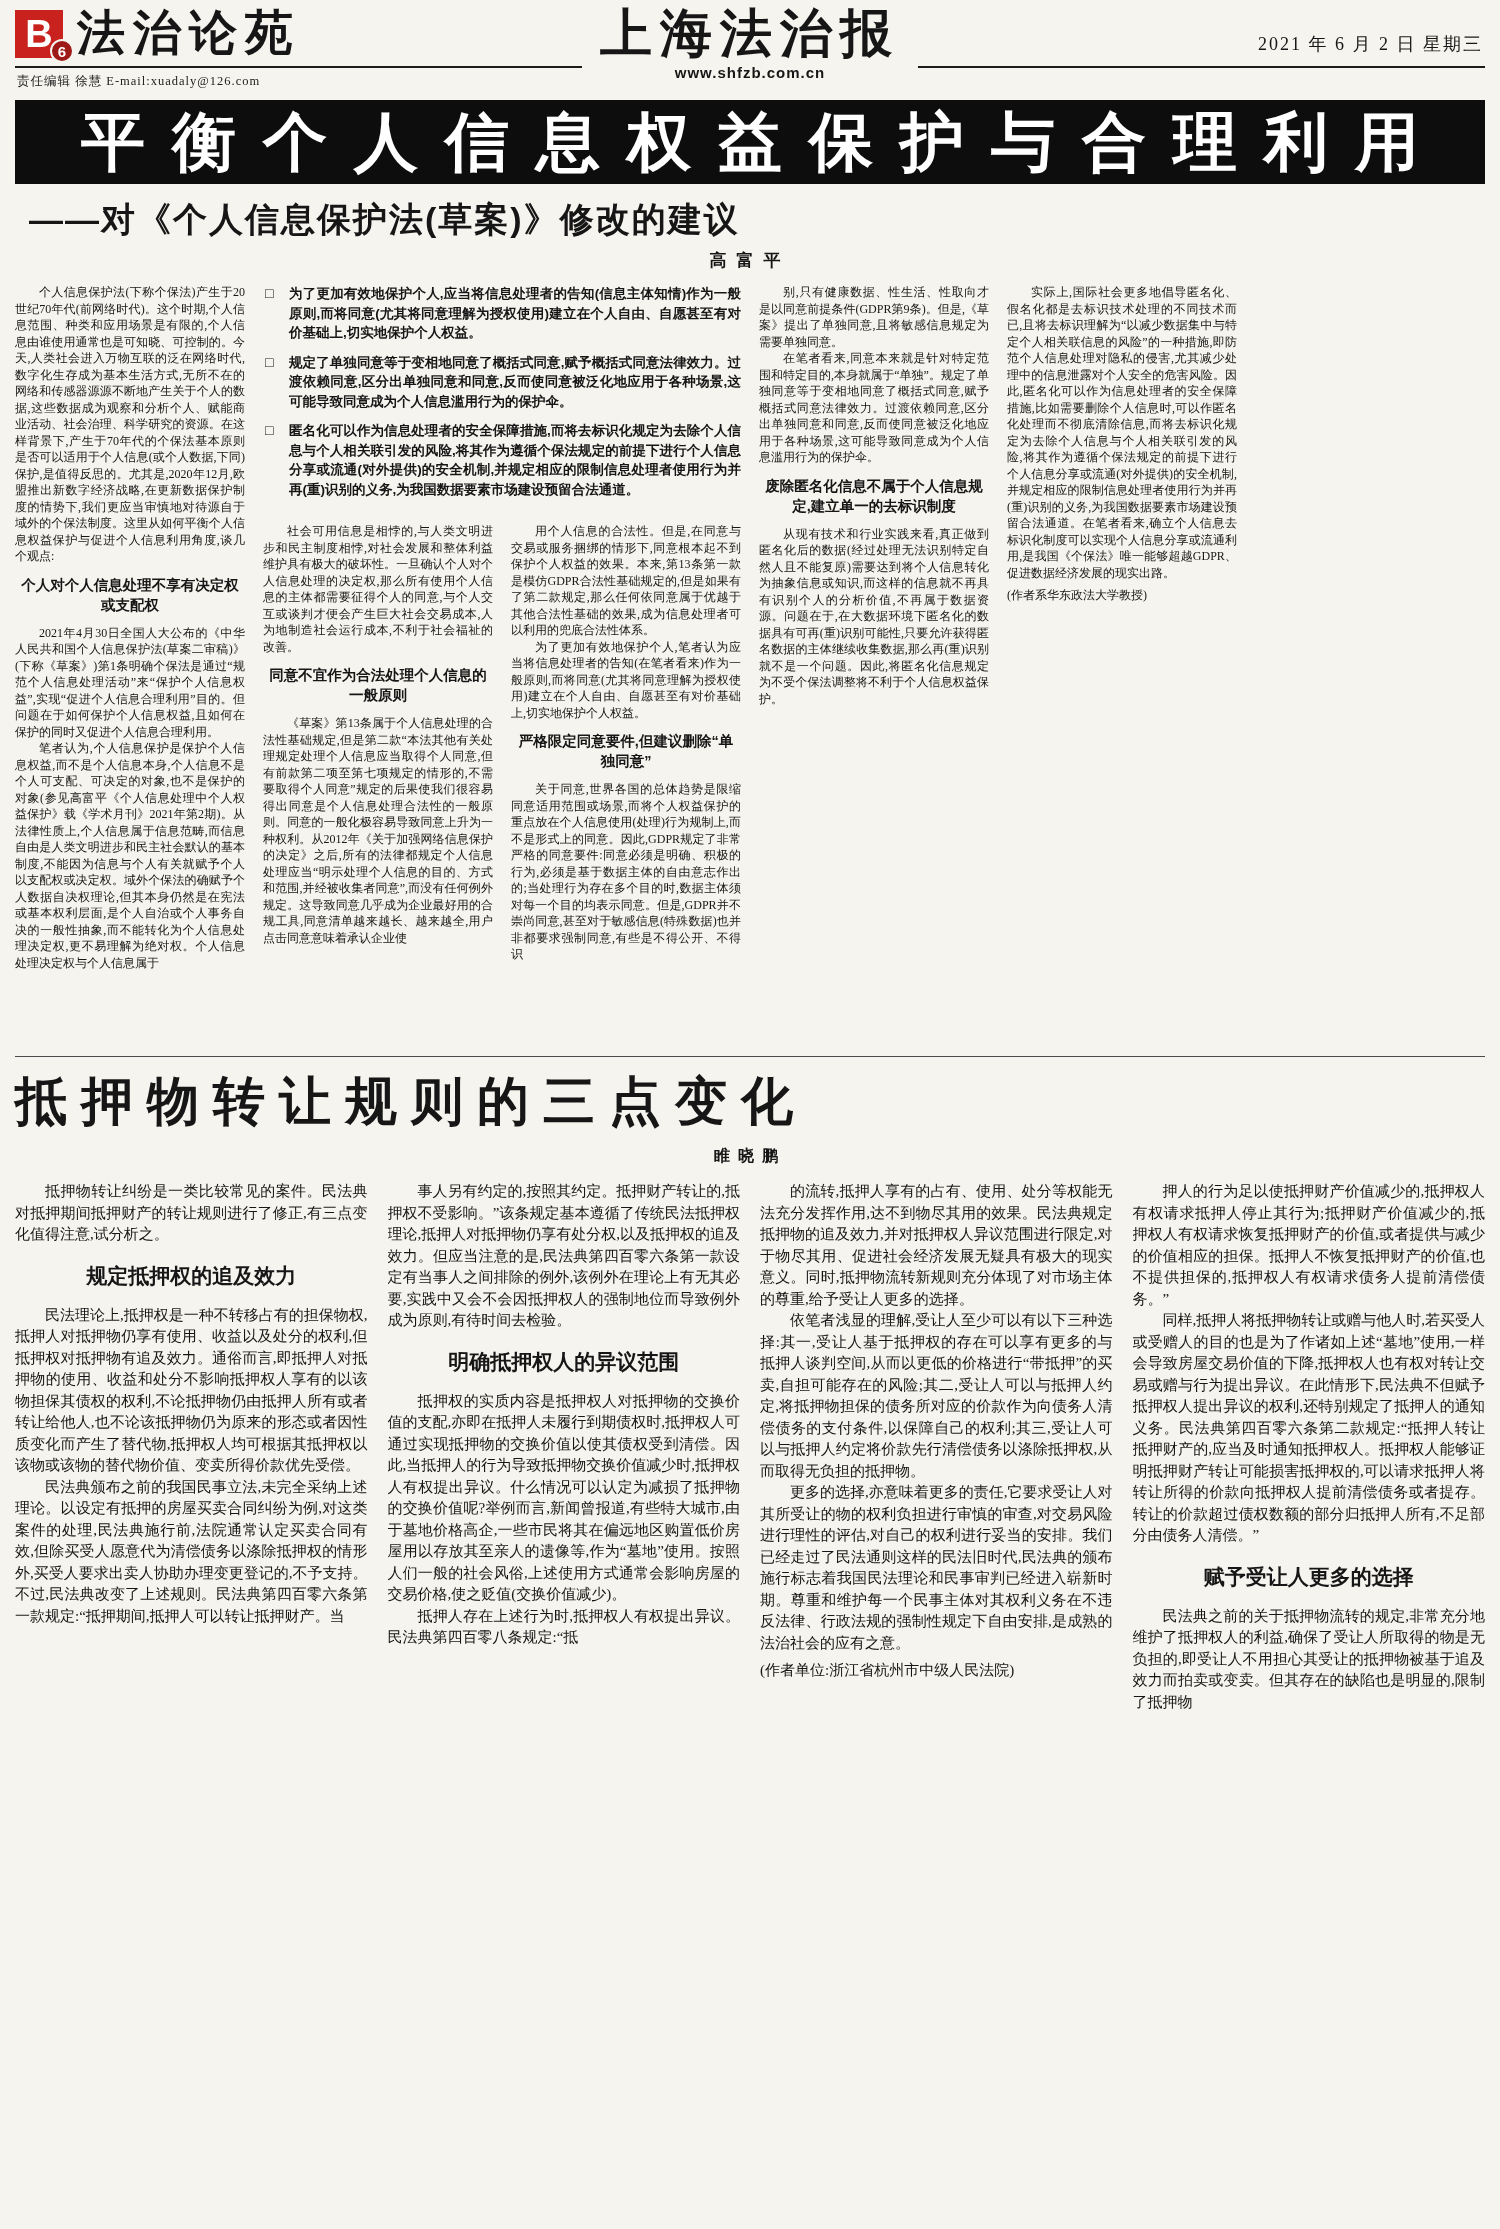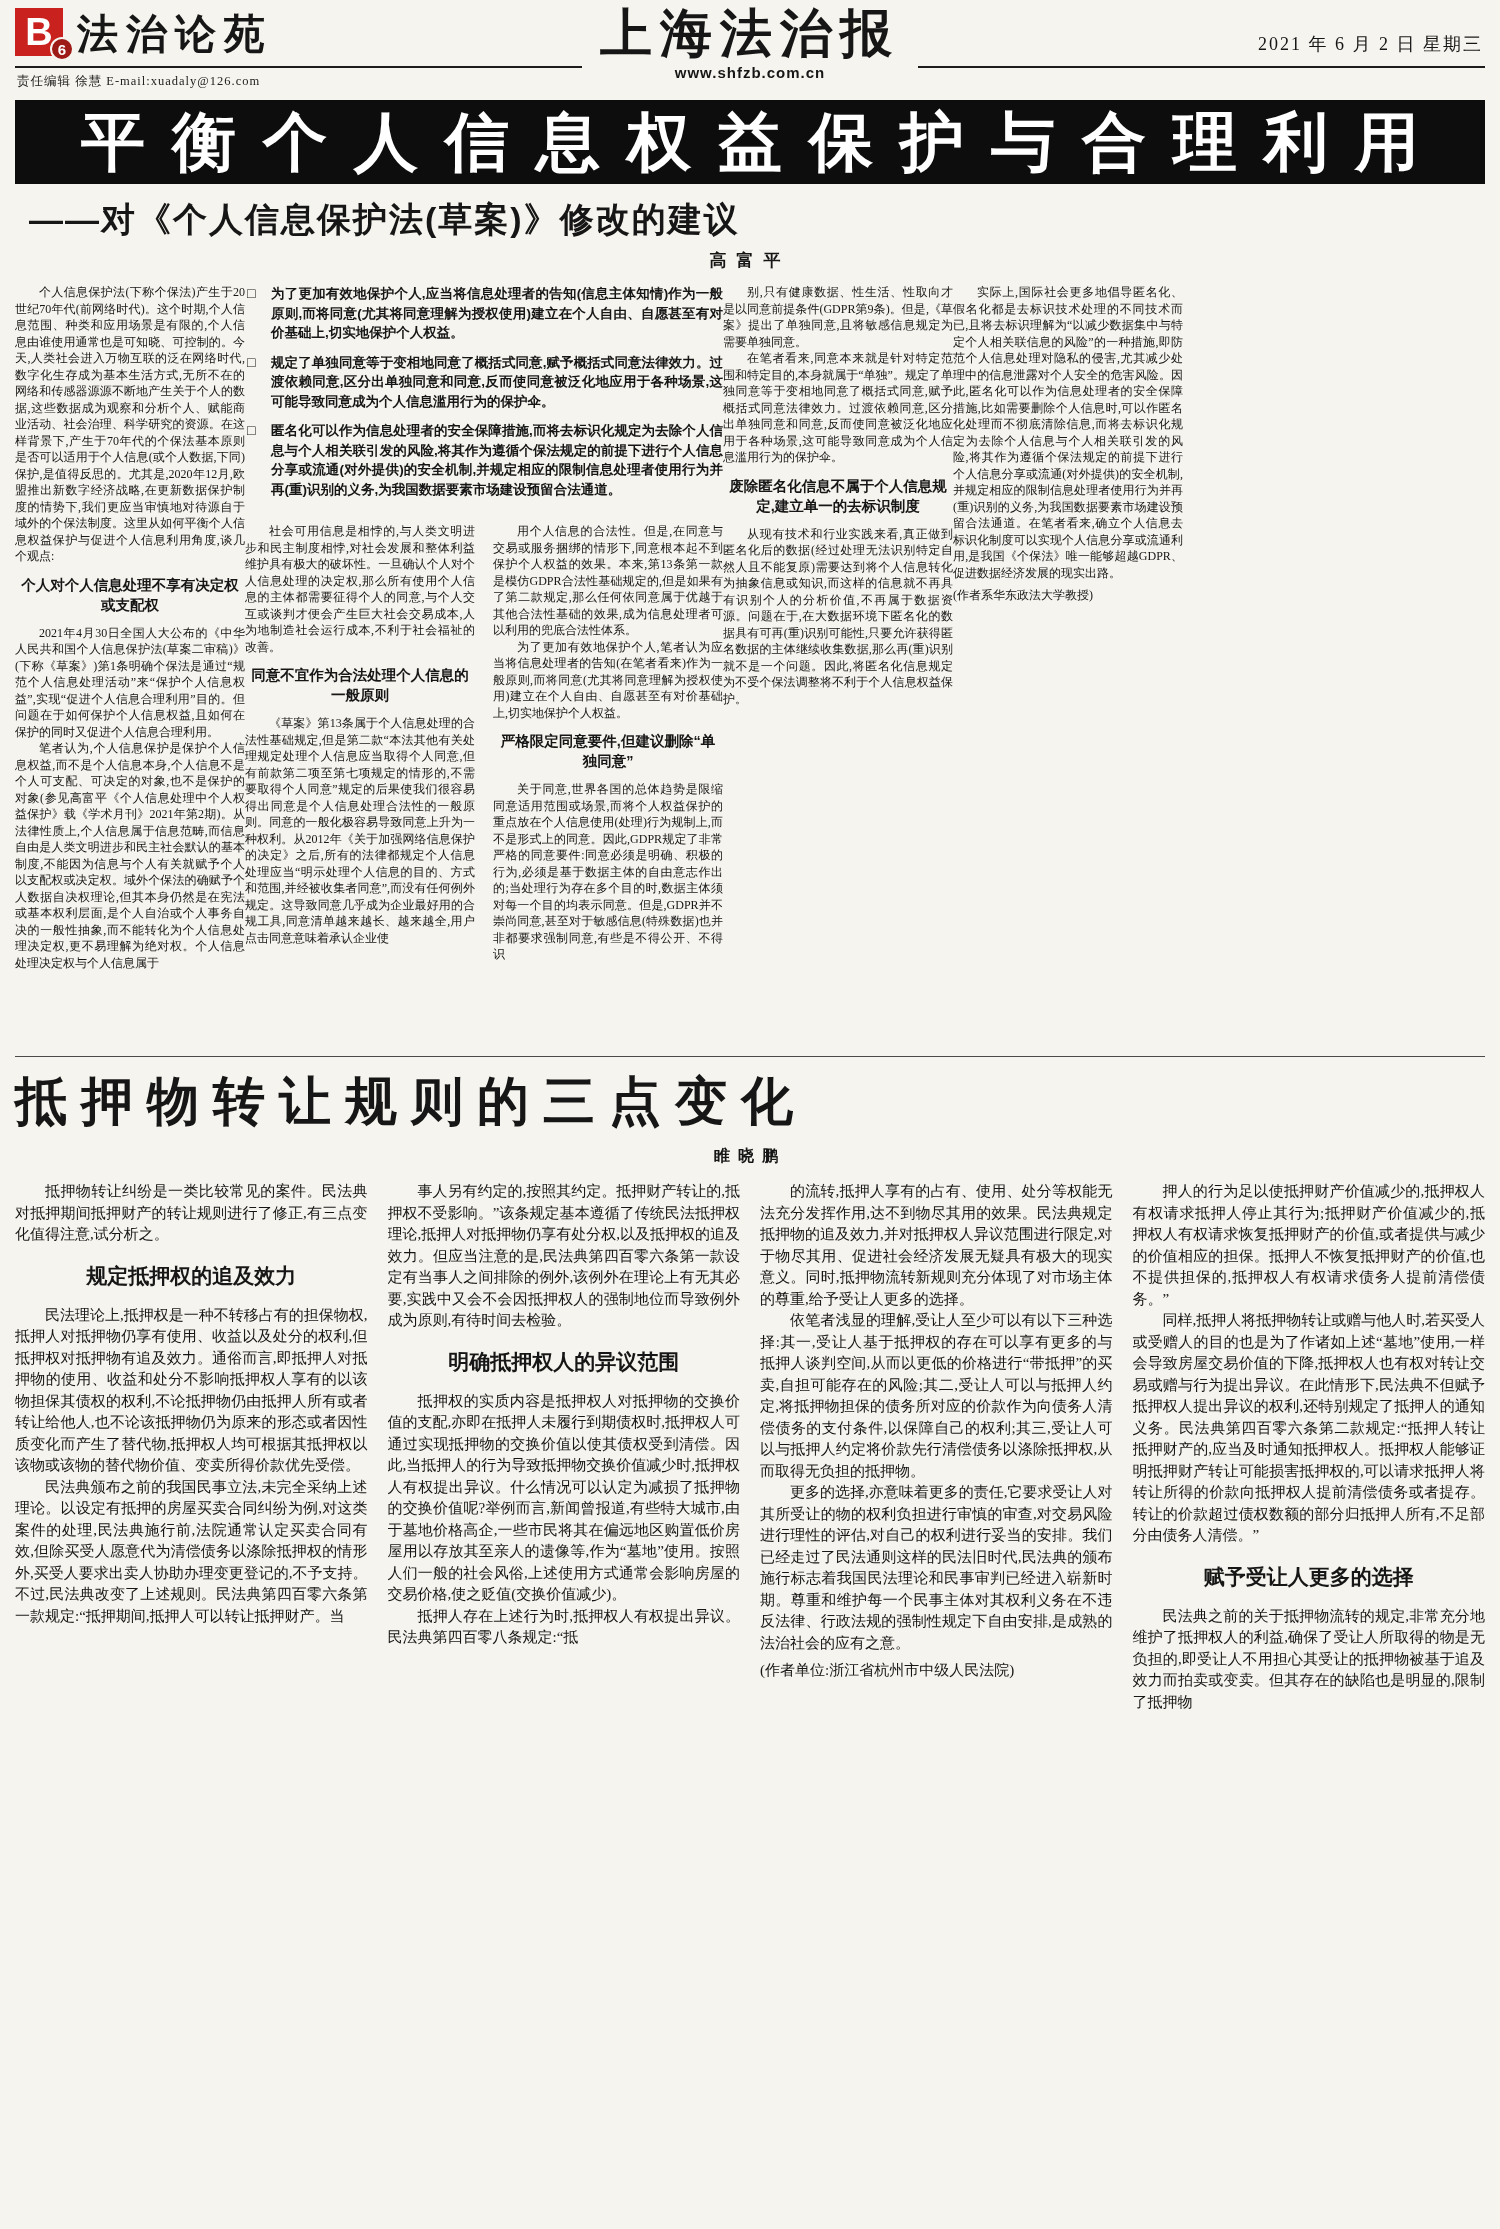--- a/index.html
+++ b/index.html
@@ -20,41 +20,41 @@
   
   .page-header{position:relative;height:86px;}
   .header-left{position:absolute;left:0;top:2px;display:flex;align-items:flex-end;gap:14px;}
   .page-badge{position:relative;width:48px;height:48px;background:var(--red);}
   .badge-b{display:flex;align-items:center;justify-content:center;width:100%;height:100%;
     color:#fff;font-size:38px;font-weight:bold;font-family:"Liberation Sans",sans-serif;}
   .badge-num{position:absolute;right:-11px;bottom:-5px;width:24px;height:24px;border-radius:50%;
     background:var(--red-dark);color:#fff;font-size:15px;font-weight:bold;
     display:flex;align-items:center;justify-content:center;font-family:"Liberation Sans",sans-serif;
     border:2px solid var(--paper);}
-  .section-title{font-size:41px;font-weight:bold;letter-spacing:8px;line-height:1.05;
+  .section-title{font-size:48px;font-weight:bold;letter-spacing:8px;line-height:1.05;
     font-family:"Liberation Sans",sans-serif;}
   .masthead-wrap{position:absolute;left:50%;transform:translateX(-50%);top:0;text-align:center;
     z-index:2;background:var(--paper);padding:0 18px;}
   .masthead{font-size:52px;font-weight:bold;letter-spacing:8px;line-height:56px;
     font-family:"Liberation Serif",serif;}
   .website{font-size:15px;font-weight:bold;letter-spacing:1px;margin-top:2px;
     font-family:"Liberation Sans",sans-serif;}
   .date-line{position:absolute;right:2px;top:26px;font-size:18px;letter-spacing:2px;}
   .header-rule{position:absolute;left:0;right:0;top:60px;border-top:2px solid #1c1c1c;}
   .editor-line{position:absolute;left:2px;top:67px;font-size:12.5px;letter-spacing:1px;color:#222;}
 
   
   .banner{margin-top:8px;background:#0d0d0d;height:84px;display:flex;align-items:center;justify-content:center;}
   .banner h1{margin:0;color:#fff;font-size:64px;font-weight:bold;letter-spacing:27px;white-space:nowrap;
     font-family:"Liberation Sans",sans-serif;line-height:1;text-indent:27px;}
   .subtitle{margin:16px 0 2px 14px;font-size:34px;font-weight:bold;letter-spacing:2px;
     font-family:"Liberation Sans",sans-serif;line-height:1.15;}
   .byline{text-align:center;font-size:17px;letter-spacing:10px;margin:10px 0 12px;font-weight:bold;}
 
-  .a1-body{display:flex;height:756px;overflow:hidden;font-size:12px;line-height:16.5px;}
+  .a1-body{display:flex;gap:18px;height:756px;overflow:hidden;font-size:12px;line-height:16.5px;}
   .a1col{flex:0 0 230px;width:230px;overflow:hidden;}
   .a1-mid{flex:0 0 478px;width:478px;display:flex;flex-direction:column;overflow:hidden;}
   .a1-mid-cols{display:flex;gap:18px;flex:1;overflow:hidden;margin-top:14px;}
   .a1-mid-cols .a1col{flex:0 0 230px;}
 
   .hl-block{border-bottom:none;}
   .hl-item{position:relative;padding-left:26px;margin-bottom:10px;font-size:13.5px;line-height:19.5px;
     font-weight:bold;text-align:justify;font-family:"Liberation Sans",sans-serif;}
   .hl-box{position:absolute;left:2px;top:0;font-size:14px;font-weight:normal;}
 

